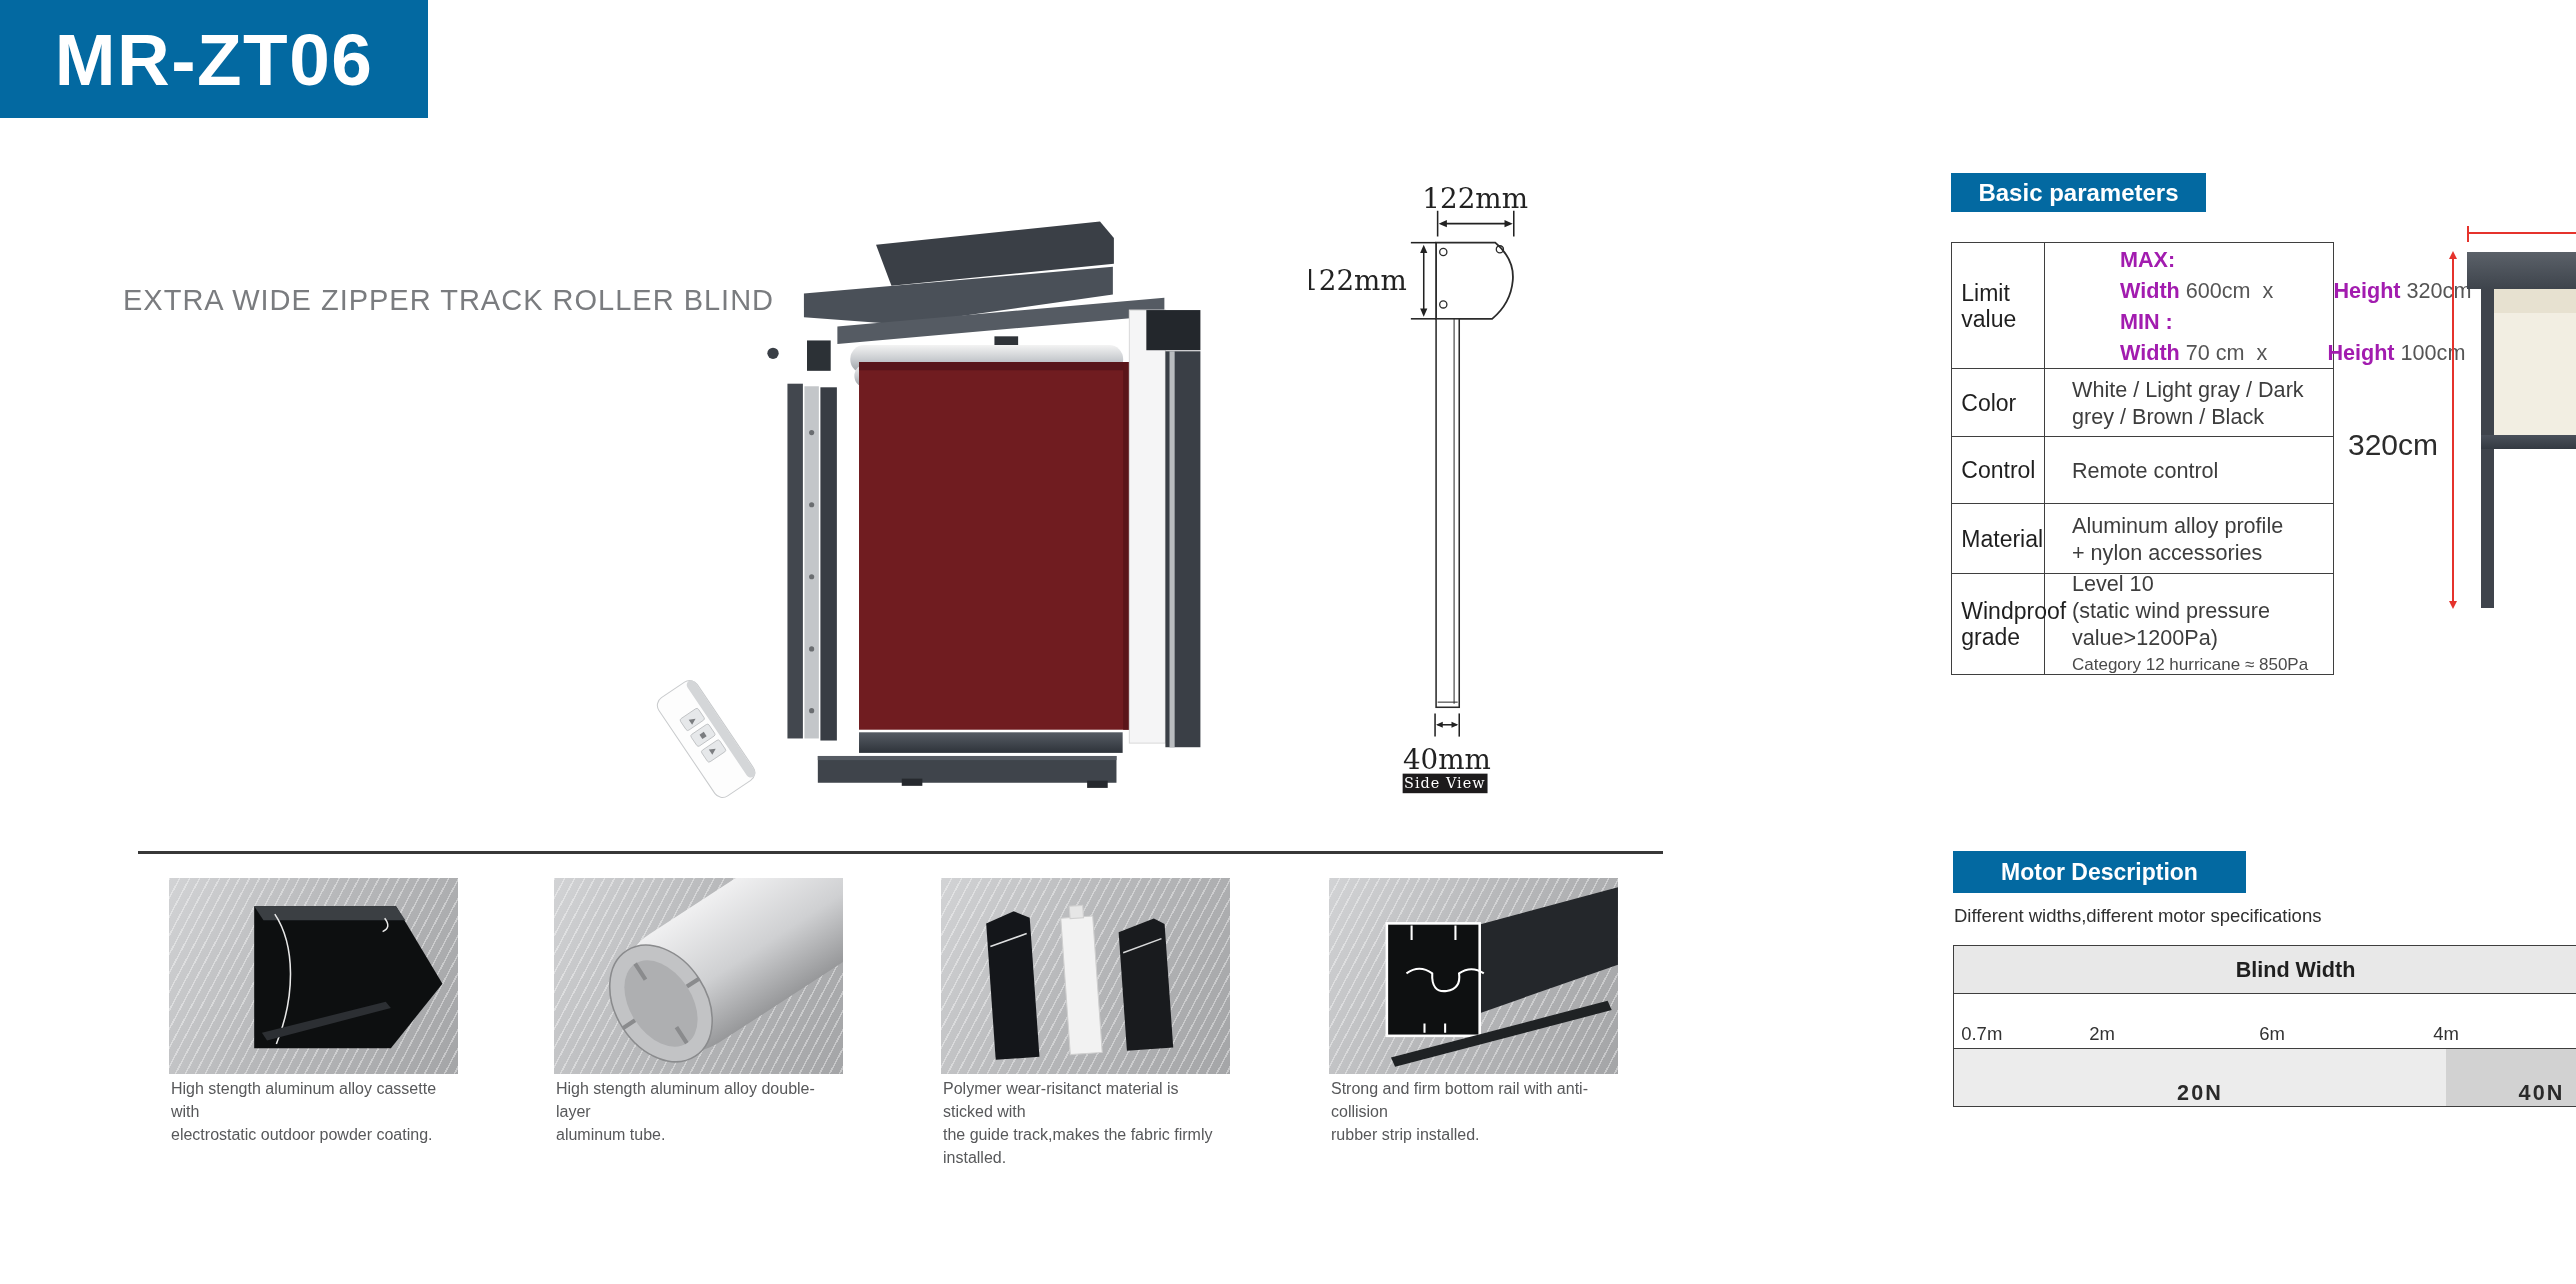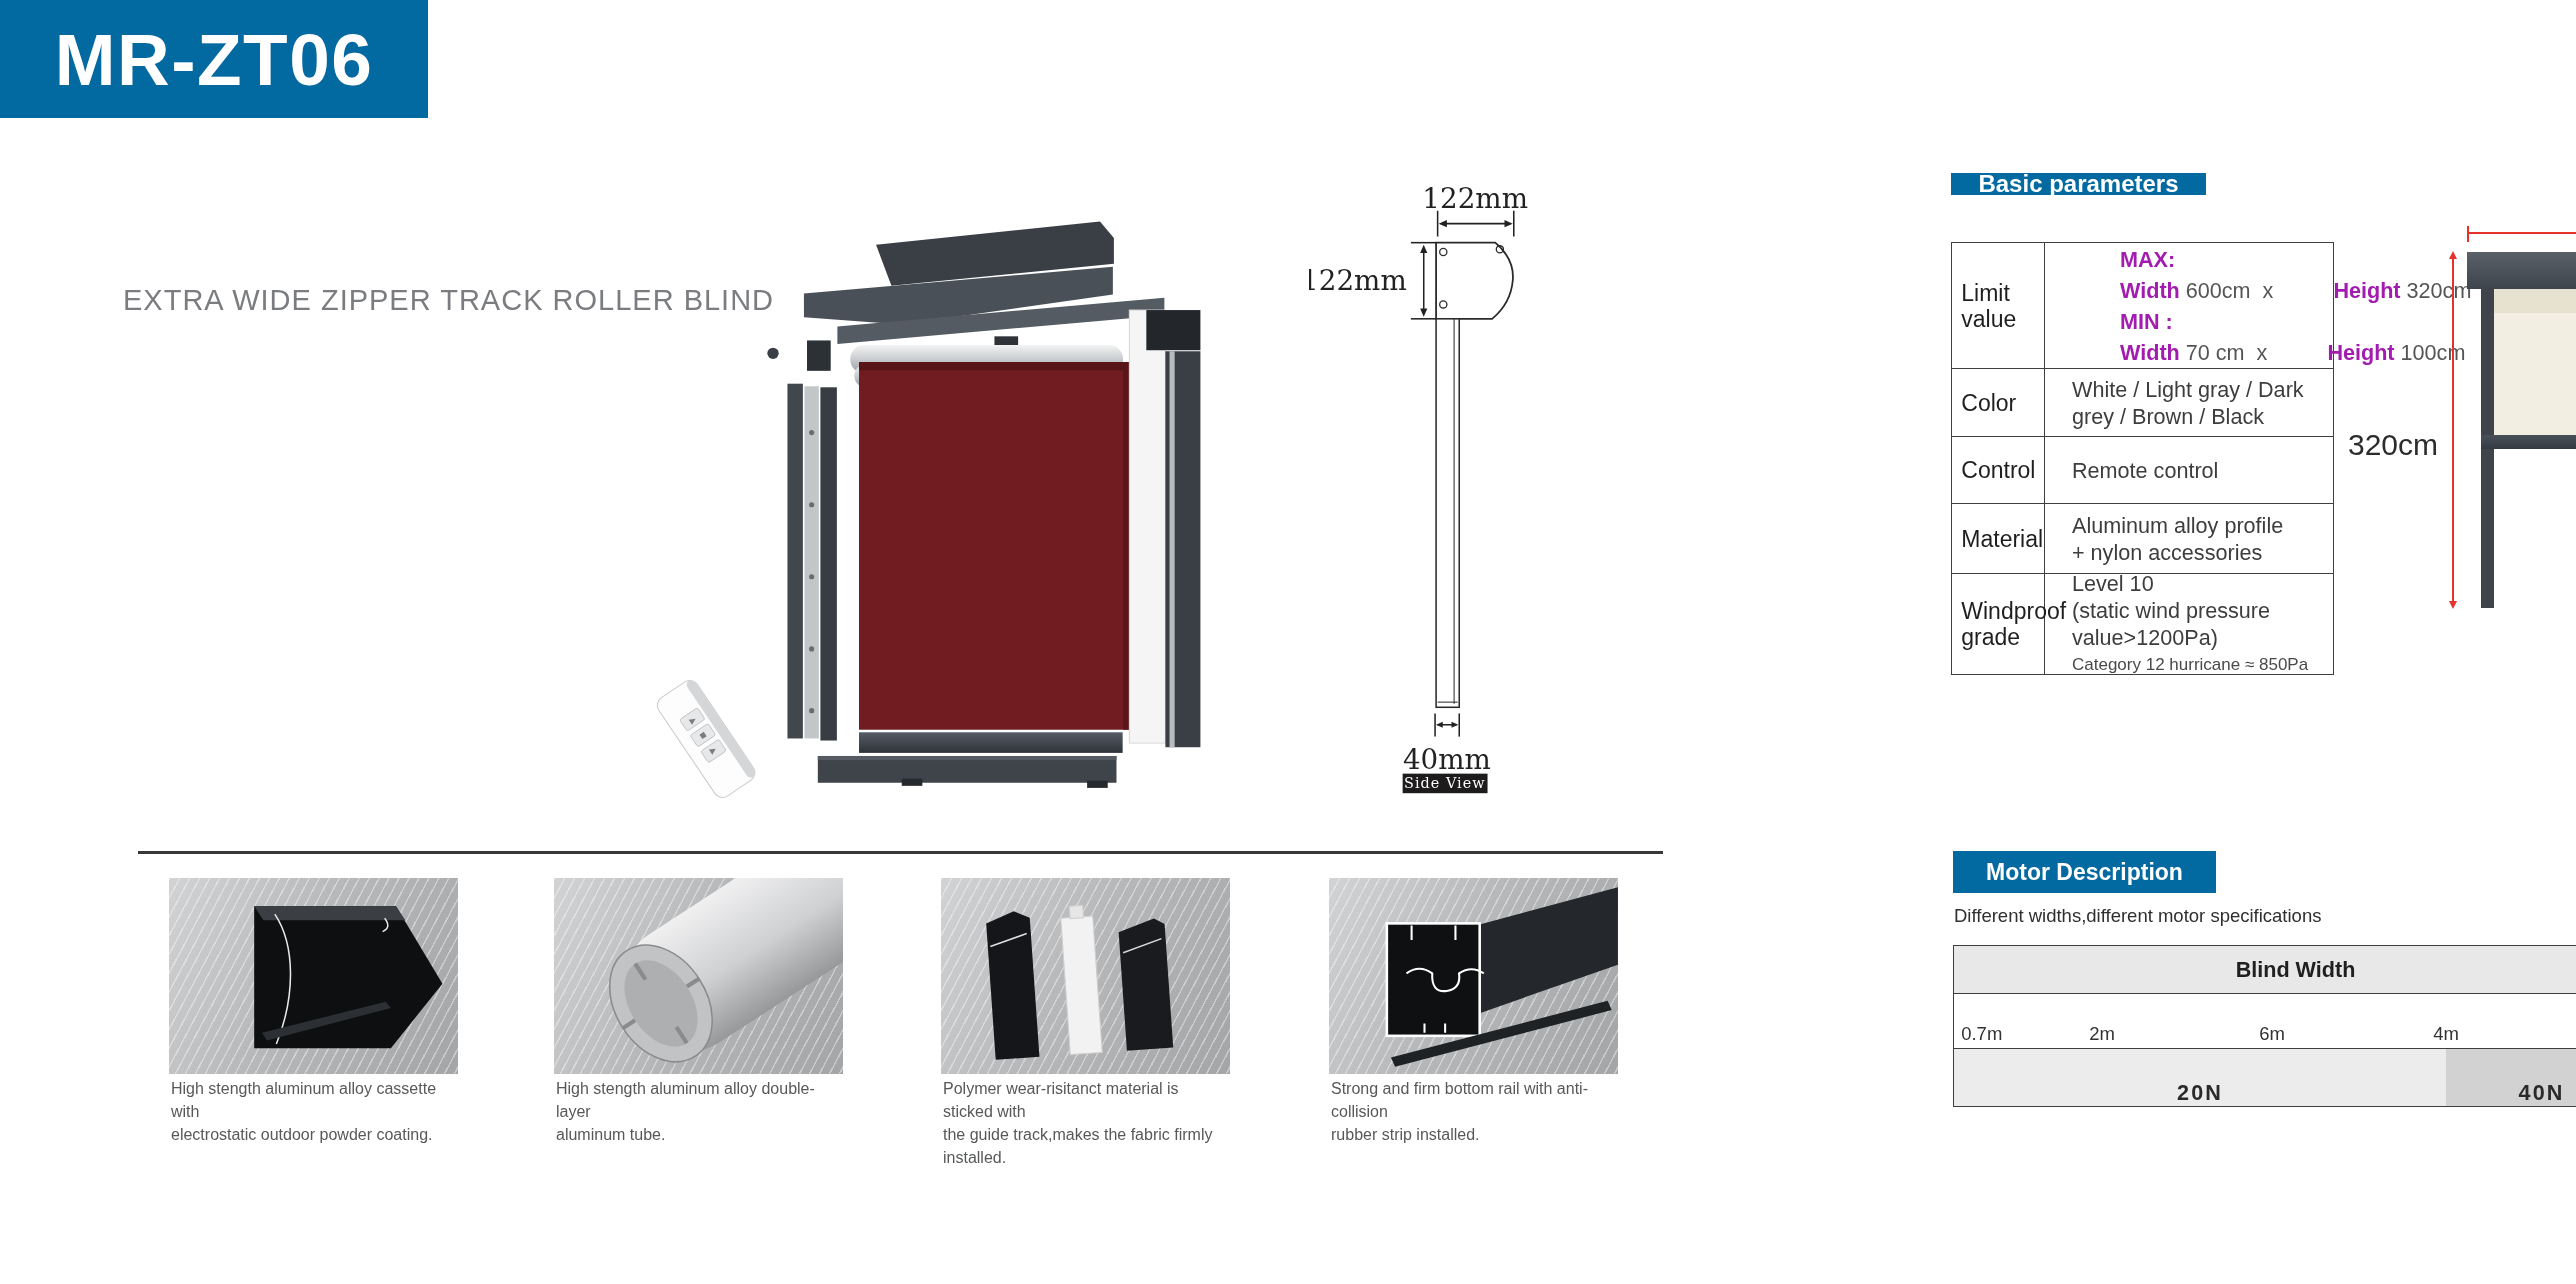--- a/index.html
+++ b/index.html
@@ -9,21 +9,21 @@
   .tag{background:#0369a1;color:#fff;font-weight:bold;display:flex;align-items:center;justify-content:center;}
   
   #title-box{left:0;top:300;width:428px;height:118px;font-size:73px;letter-spacing:1.5px;}
   #subtitle{left:123px;top:284px;font-size:29px;color:#7a7c7f;letter-spacing:1px;white-space:nowrap;}
   #divider{left:138px;top:851px;width:1525px;height:3.1px;background:#383838;}
   .feature{top:878px;width:289px;height:196px;
      background-image:repeating-linear-gradient(118deg,rgba(255,255,255,.38) 0 1.5px,rgba(255,255,255,0) 1.5px 8.8px),
      linear-gradient(118deg,#d2d3d5 0%,#b7b8ba 45%,#a4a5a7 100%);}
   .caption{top:1077px;width:289px;font-size:16px;line-height:23px;color:#57585a;}
   
-  #bp-header{left:1951px;top:173px;width:255px;height:22px;font-size:24px;}
+  #bp-header{left:1951px;top:173px;width:255px;height:39px;font-size:24px;}
   #bp-table{left:1951px;top:242px;width:383px;height:433px;border:1px solid #3f3f3f;box-sizing:border-box;}
   .bp-row{position:absolute;left:0;width:100%;border-top:1px solid #3f3f3f;box-sizing:border-box;}
   .bp-row:first-child{border-top:none;}
   .bp-label{position:absolute;left:0;top:0;bottom:0;width:93px;border-right:1px solid #3f3f3f;
             display:flex;flex-direction:column;align-items:flex-start;justify-content:center;
             font-weight:normal;font-size:23px;color:#1f1f1f;padding-left:9.3px;box-sizing:border-box;line-height:26px;}
   .bp-val{position:absolute;left:93px;right:0;top:0;bottom:0;display:flex;flex-direction:column;
           justify-content:center;padding-left:27px;font-size:21.6px;color:#3d3d3d;line-height:29px;box-sizing:border-box;}
   .lim-line{white-space:nowrap;line-height:31px;}
   .lim-line b{color:#a21caf;margin-left:48px;}
@@ -34,21 +34,21 @@
   .redline-h{height:2.1px;background:#e5332c;}
   .redline-v{width:2.1px;background:#e5332c;}
   .red-tick-v{width:2.1px;height:15.5px;background:#e5332c;}
   .arr-up{width:0;height:0;border-left:4.6px solid transparent;border-right:4.6px solid transparent;border-bottom:8.8px solid #e5332c;}
   .arr-dn{width:0;height:0;border-left:4.6px solid transparent;border-right:4.6px solid transparent;border-top:8.8px solid #e5332c;}
   .cassette{background:linear-gradient(#5b6169,#3e444c);}
   .track-v{background:#3f444c;}
   .screen{background:linear-gradient(#e7e1d0 0 16%,#f2eee2 16%);}
   .botrail{background:linear-gradient(#4a505a,#343a42);}
   
-  #mo-header{left:1953px;top:851px;width:263px;height:42px;font-size:23px;}
+  #mo-header{left:1953px;top:851px;width:293px;height:42px;font-size:23px;}
   #mo-note{left:1954px;top:905px;font-size:18.5px;color:#2f2f2f;}
   #mo-table{left:1953px;top:945px;width:685px;height:162px;border:1.5px solid #3e3e3e;box-sizing:border-box;}
   #mo-title-row{position:absolute;left:0;top:0;width:100%;height:48px;background:#e8e8e8;border-bottom:1.5px solid #3e3e3e;
       box-sizing:border-box;display:flex;align-items:center;justify-content:center;font-size:21.6px;font-weight:bold;color:#1f1f1f;}
   .mo-tick{position:absolute;bottom:61px;font-size:18.5px;color:#333;}
   #mo-cells{position:absolute;left:0;bottom:0;width:100%;height:58px;border-top:1px solid #3e3e3e;box-sizing:border-box;}
   .mo-cell{position:absolute;top:0;bottom:0;display:flex;align-items:flex-end;justify-content:center;
            font-size:21.6px;font-weight:bold;letter-spacing:2.1px;color:#2a2a2a;}
 </style>
 </head>

